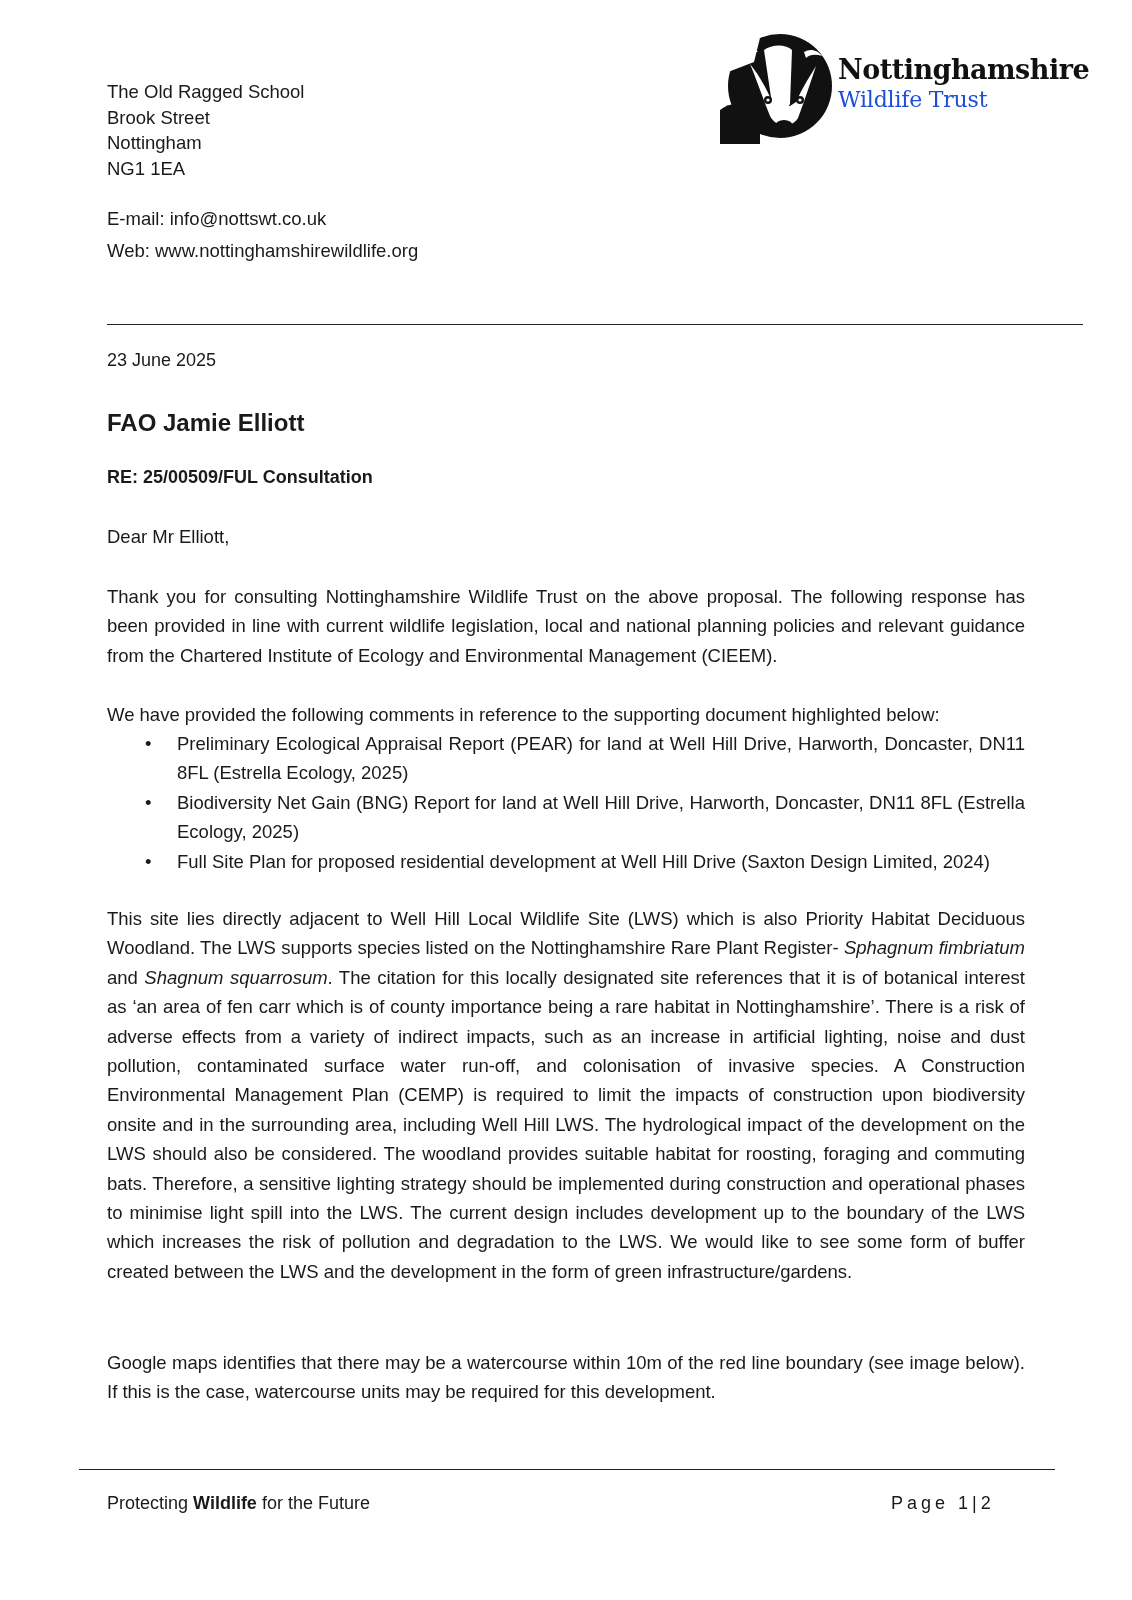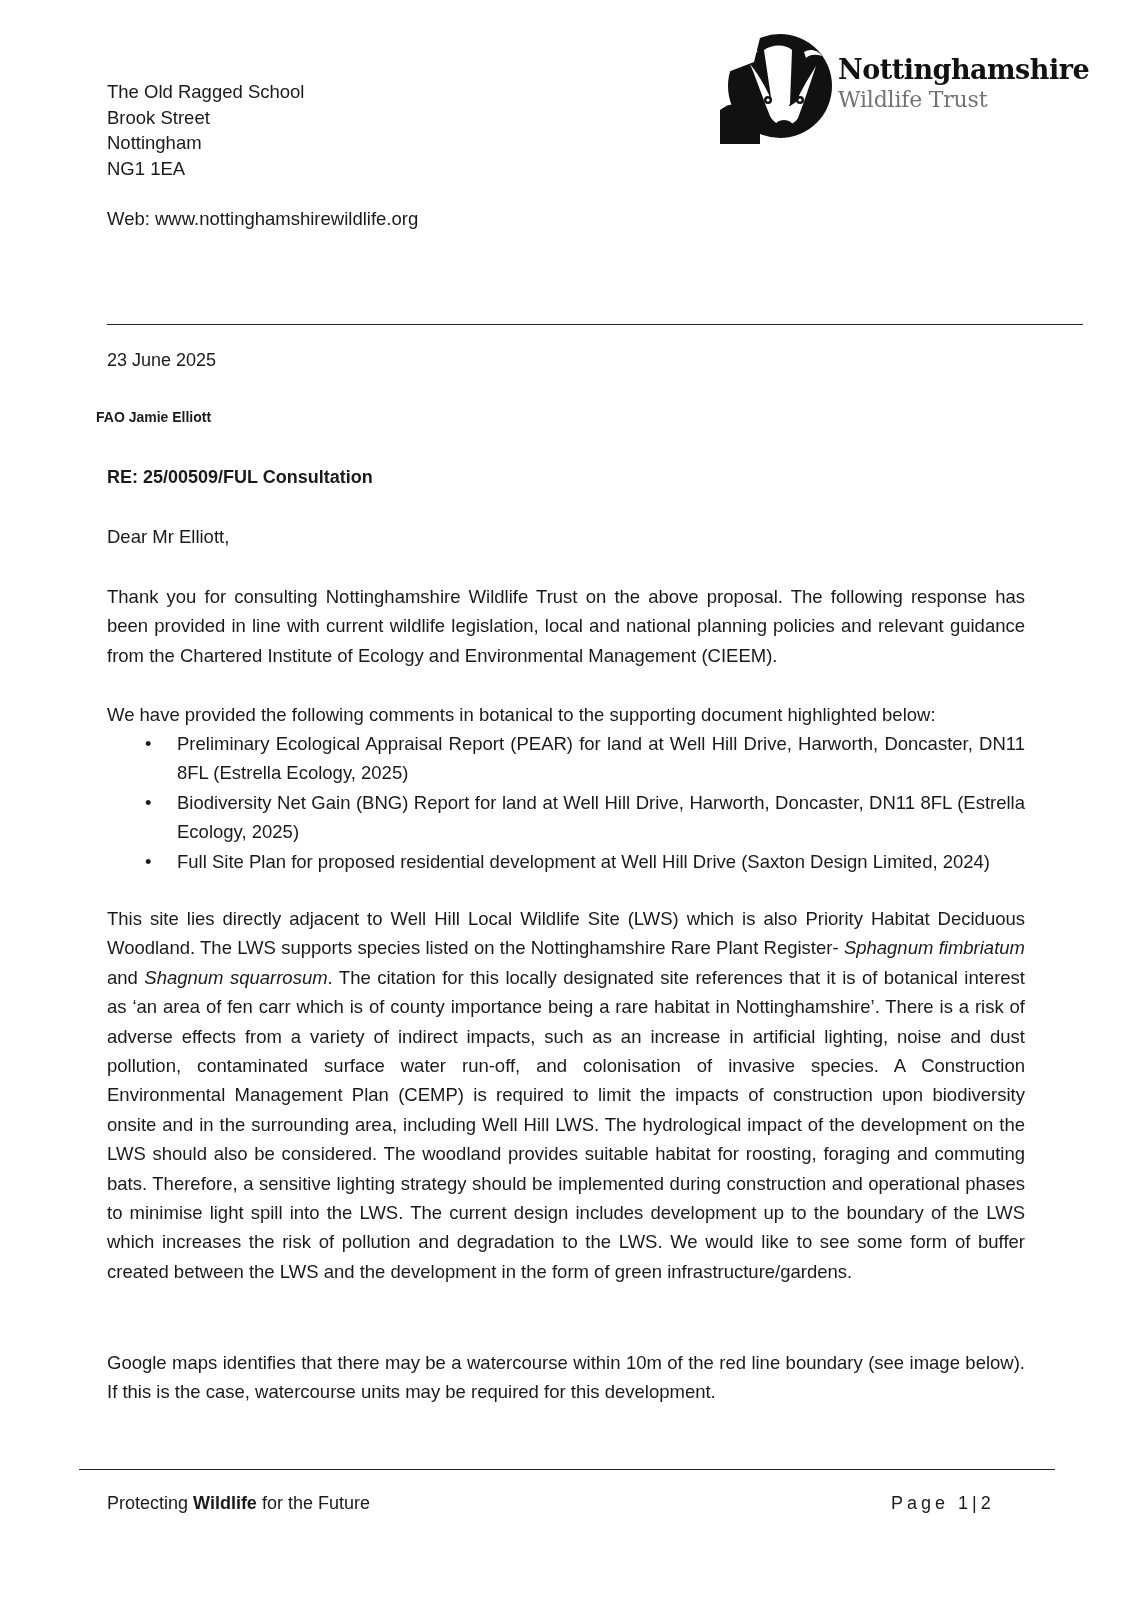--- a/index.html
+++ b/index.html
@@ -12,26 +12,26 @@
   
   .addr { position: absolute; left: 107px; top: 79px; font-size: 18.5px; line-height: 25.5px; }
   .addr div { white-space: nowrap; }
   .contact { position: absolute; left: 107px; top: 203px; font-size: 18.5px; line-height: 32px; }
   .contact div { white-space: nowrap; }
 
   
   .logo { position: absolute; left: 720px; top: 32px; width: 370px; height: 112px; }
   .logo-mark { position: absolute; left: 0; top: 0; width: 112px; height: 112px; }
   .logo-title { position: absolute; left: 118px; top: 22px; font-family: "DejaVu Serif", serif; font-weight: bold; font-size: 27px; color: #111; letter-spacing: -0.5px; white-space: nowrap; }
-  .logo-sub { position: absolute; left: 118px; top: 55px; font-family: "DejaVu Serif", serif; font-size: 22px; color: #737373; white-space: nowrap; letter-spacing: -0.2px; }
+  .logo-sub { position: absolute; left: 118px; top: 55px; font-family: "DejaVu Serif", serif; font-size: 22px; color: #1d4ed8; white-space: nowrap; letter-spacing: -0.2px; }
 
   .rule-top { position: absolute; left: 107px; top: 324px; width: 976px; height: 0; border-top: 1.5px solid #222; }
 
   .date { position: absolute; left: 107px; top: 350px; font-size: 18px; }
-  .fao { position: absolute; left: 96px; top: 409px; font-size: 14px; font-weight: bold; }
+  .fao { position: absolute; left: 107px; top: 409px; font-size: 24px; font-weight: bold; }
   .re { position: absolute; left: 107px; top: 467px; font-size: 18px; font-weight: bold; }
   .salutation { position: absolute; left: 107px; top: 526px; font-size: 18.5px; text-align: center; }
 
   .para { position: absolute; left: 107px; width: 918px; font-size: 18.5px; line-height: 29.4px; text-align: justify; }
   .p1 { top: 582px; }
   .p2 { top: 700px; }
   .bullets { position: absolute; left: 107px; top: 729px; width: 918px; margin: 0; padding: 0; list-style: none; font-size: 18.5px; line-height: 29.4px; }
   .bullets li { position: relative; padding-left: 70px; text-align: justify; }
   .bullets li .dot { position: absolute; left: 38px; top: 0; }
   .p3 { top: 904px; }
@@ -69,32 +69,33 @@
   </div>
 
   <div class="addr">
     <div>The Old Ragged School</div>
     <div>Brook Street</div>
     <div>Nottingham</div>
     <div>NG1 1EA</div>
   </div>
 
   <div class="contact">
+    <div><span>E-mail: </span><span>info@nottswt.co.uk</span></div>
     <div><span>Web: </span><span>www.nottinghamshirewildlife.org</span></div>
   </div>
 
   <div class="rule-top"></div>
 
   <div class="date">23 June 2025</div>
   <div class="fao">FAO Jamie Elliott</div>
   <div class="re">RE: 25/00509/FUL Consultation</div>
   <div class="salutation">Dear Mr Elliott,</div>
 
   <div class="para p1">Thank you for consulting Nottinghamshire Wildlife Trust on the above proposal. The following response has been provided in line with current wildlife legislation, local and national planning policies and relevant guidance from the Chartered Institute of Ecology and Environmental Management (CIEEM).</div>
-  <div class="para p2">We have provided the following comments in botanical to the supporting document highlighted below:</div>
+  <div class="para p2">We have provided the following comments in reference to the supporting document highlighted below:</div>
 
   <ul class="bullets">
     <li><span class="dot">•</span><span>Preliminary Ecological Appraisal Report (PEAR) for land at Well Hill Drive, Harworth, Doncaster, DN11 8FL (Estrella Ecology, 2025)</span></li>
     <li><span class="dot">•</span><span>Biodiversity Net Gain (BNG) Report for land at Well Hill Drive, Harworth, Doncaster, DN11 8FL (Estrella Ecology, 2025)</span></li>
     <li><span class="dot">•</span><span>Full Site Plan for proposed residential development at Well Hill Drive (Saxton Design Limited, 2024)</span></li>
   </ul>
 
   <div class="para p3"><span>This site lies directly adjacent to Well Hill Local Wildlife Site (LWS) which is also Priority Habitat Deciduous Woodland. The LWS supports species listed on the Nottinghamshire Rare Plant Register- </span><span class="italic">Sphagnum fimbriatum</span><span> and </span><span class="italic">Shagnum squarrosum</span><span>. The citation for this locally designated site references that it is of botanical interest as ‘an area of fen carr which is of county importance being a rare habitat in Nottinghamshire’. There is a risk of adverse effects from a variety of indirect impacts, such as an increase in artificial lighting, noise and dust pollution, contaminated surface water run-off, and colonisation of invasive species. A Construction Environmental Management Plan (CEMP) is required to limit the impacts of construction upon biodiversity onsite and in the surrounding area, including Well Hill LWS. The hydrological impact of the development on the LWS should also be considered. The woodland provides suitable habitat for roosting, foraging and commuting bats. Therefore, a sensitive lighting strategy should be implemented during construction and operational phases to minimise light spill into the LWS. The current design includes development up to the boundary of the LWS which increases the risk of pollution and degradation to the LWS. We would like to see some form of buffer created between the LWS and the development in the form of green infrastructure/gardens.</span></div>
 
   <div class="para p4">Google maps identifies that there may be a watercourse within 10m of the red line boundary (see image below). If this is the case, watercourse units may be required for this development.</div>

